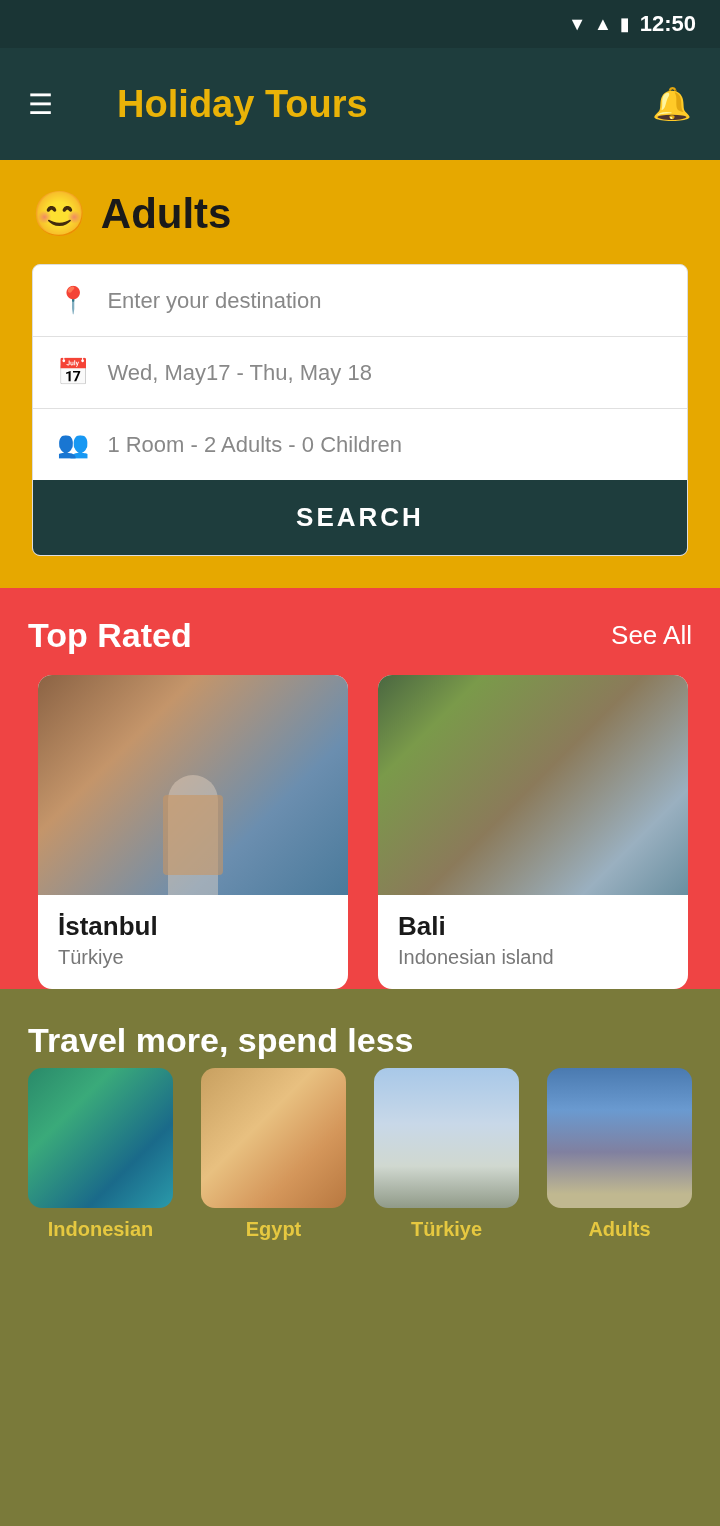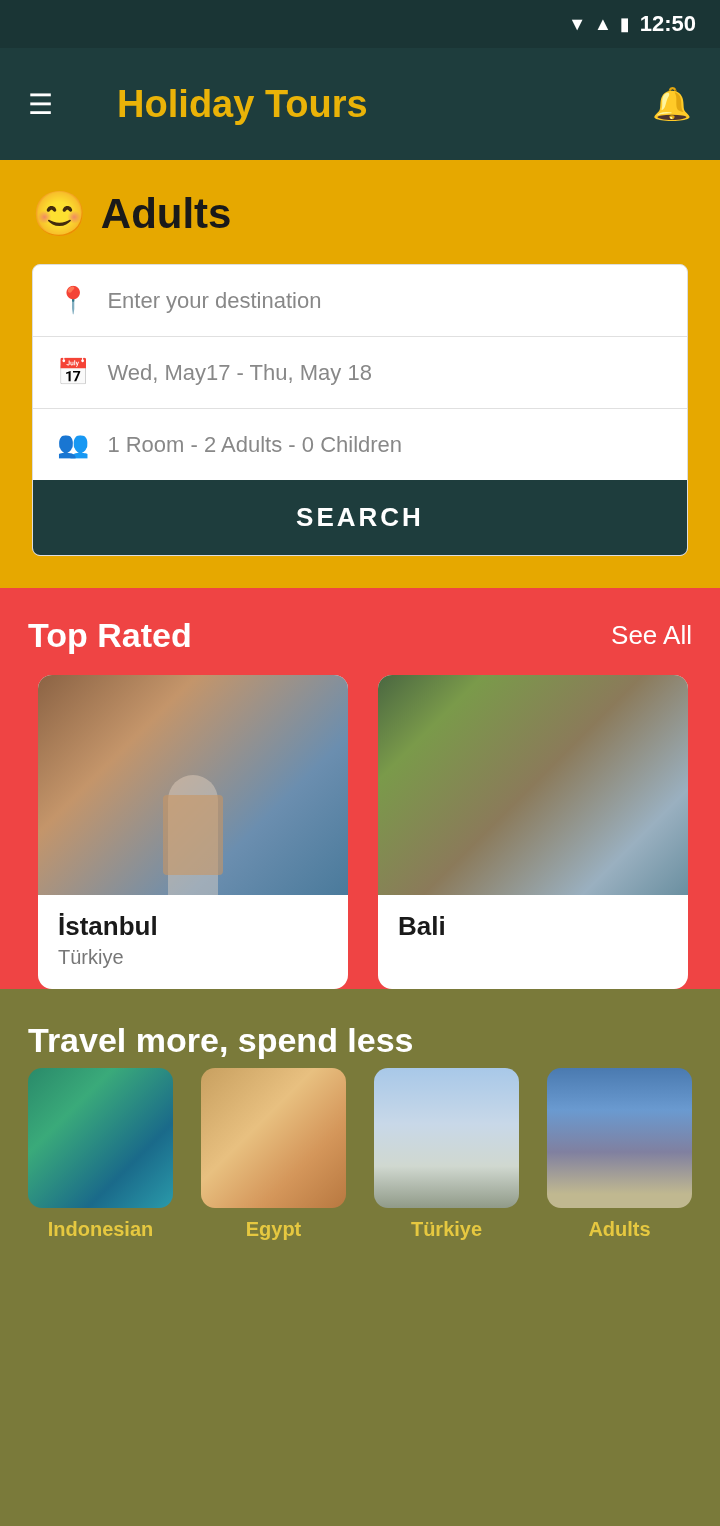--- a/index.html
+++ b/index.html
@@ -348,20 +348,21 @@
       <div class="card-body">
         <div class="card-city">İstanbul</div>
         <div class="card-country">Türkiye</div>
       </div>
     </div>
 
     <div class="destination-card">
       <div class="img-bali"></div>
       <div class="card-body">
         <div class="card-city">Bali</div>
+        <div class="card-country">Indonesian island</div>
       </div>
     </div>
 
     <div class="destination-card" style="flex:0 0 60px; border-radius:14px; overflow:hidden;">
       <div class="img-peek"></div>
     </div>
   </div>
 
 </div>
 

